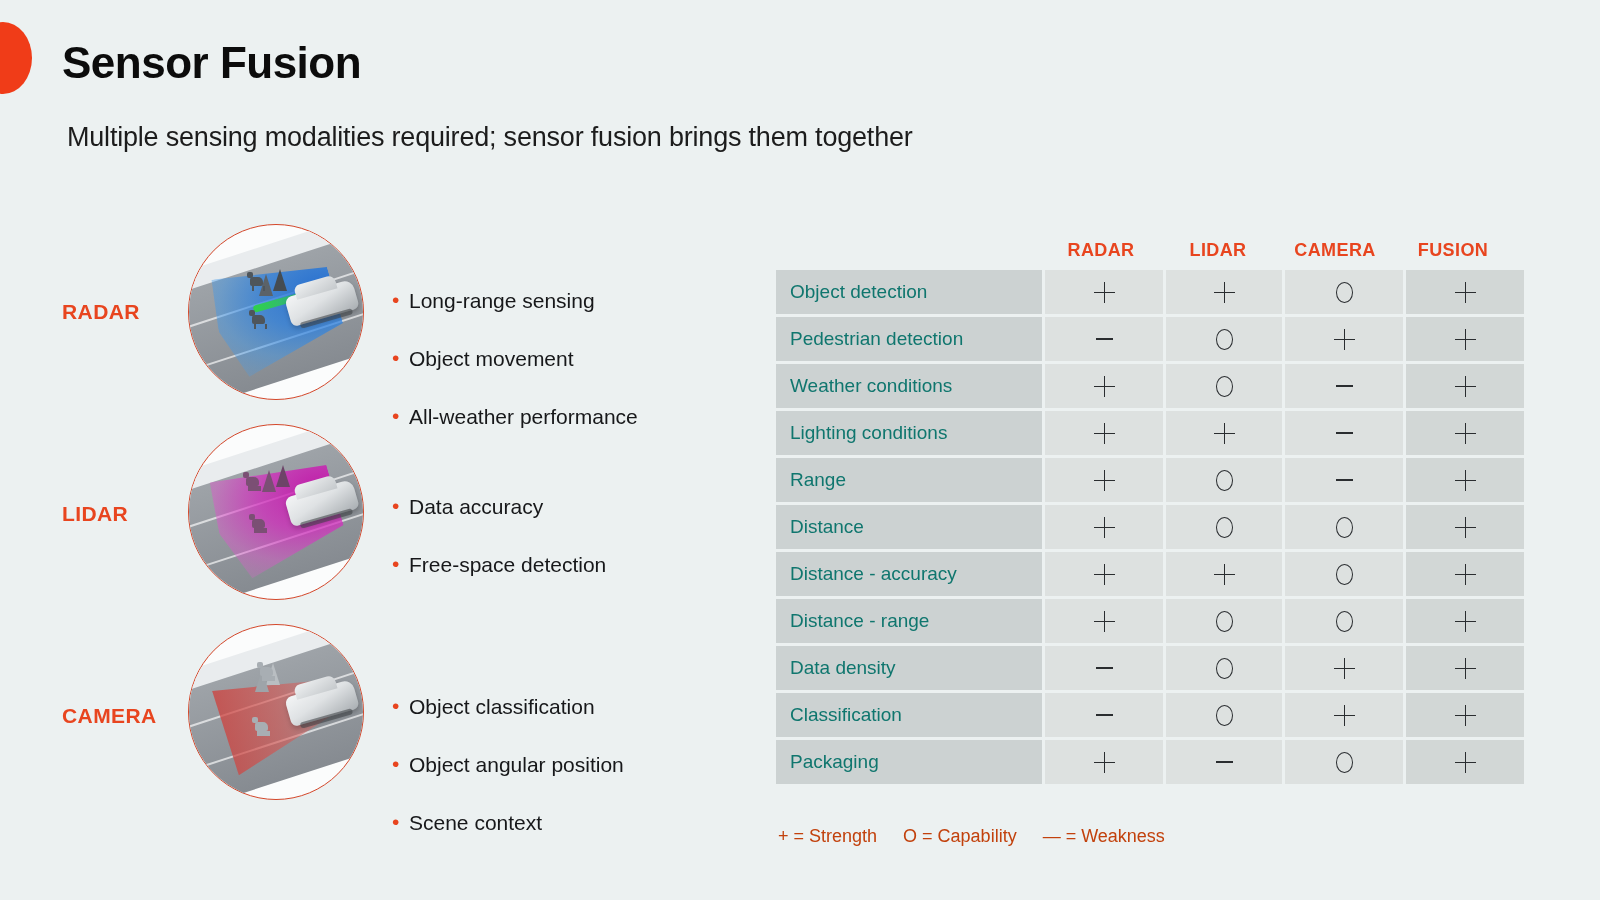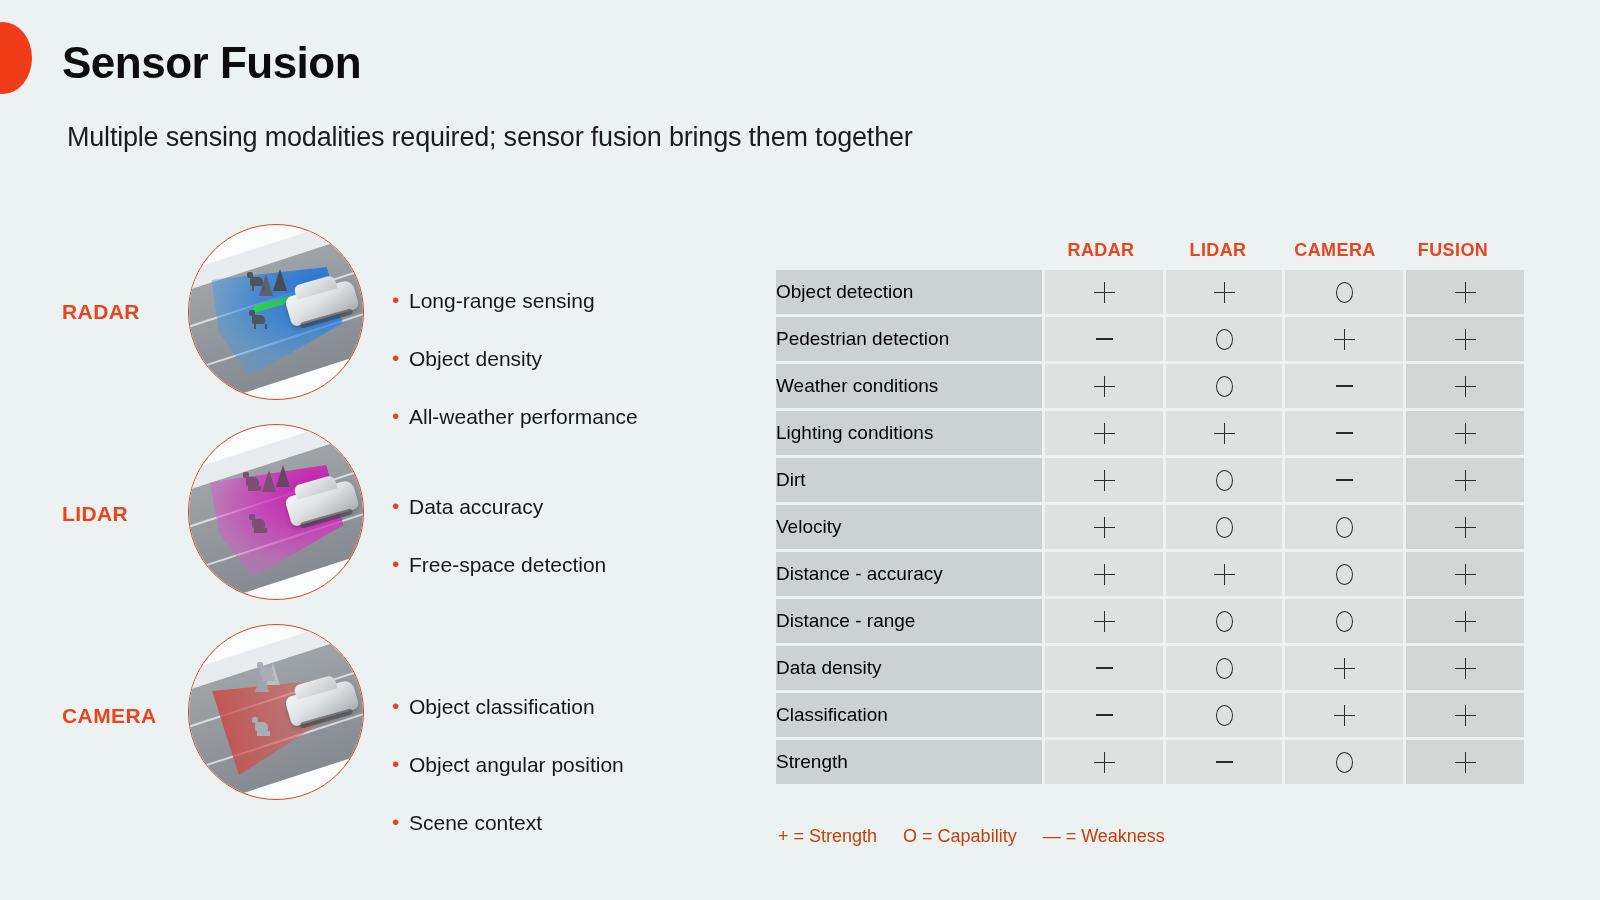--- a/index.html
+++ b/index.html
@@ -245,23 +245,23 @@
     letter-spacing: 0.4px;
   }
   .matrix-row {
     display: grid;
     grid-template-columns: 266px 118px 116px 118px 118px;
     column-gap: 3px;
     margin-bottom: 3px;
   }
   .cell-label {
     background: #ccd2d2;
-    padding: 11px 0;
+    padding: 11px 14px;
     font-size: 19px;
-    color: #000000;
+    color: #0f766e;
     white-space: nowrap;
   }
   .cell-val {
     background: #dde1e0;
     display: flex;
     align-items: center;
     justify-content: center;
     font-size: 23px;
     color: #2a2d30;
     font-weight: 300;
@@ -322,21 +322,21 @@
         <div class="beam"></div>
         <div class="tree"></div>
           <div class="tree t2"></div>
         <div class="deer"></div>
           <div class="deer d2"></div>
         <div class="car"></div>
       </div>
     </div>
     <ul class="bullets">
       <li>Long-range sensing</li>
-      <li>Object density</li>
+      <li>Object movement</li>
       <li>All-weather performance</li>
     </ul>
   </div>
 
   <div class="sensor-row r-lidar">
     <div class="sensor-label">LIDAR</div>
     <div class="sensor-thumb">
       <div class="scene t-lidar">
         <div class="shoulder"></div>
         <div class="road"></div>
@@ -439,36 +439,36 @@
           <span class="mark-plus"></span>
         </div>
         <div class="cell-val">
           <span class="mark-minus"></span>
         </div>
         <div class="cell-val fusion">
           <span class="mark-plus"></span>
         </div>
       </div>
       <div class="matrix-row">
-        <div class="cell-label">Dirt</div>
-        <div class="cell-val">
-          <span class="mark-plus"></span>
-        </div>
-        <div class="cell-val">
-          <span class="mark-o"></span>
-        </div>
-        <div class="cell-val">
-          <span class="mark-minus"></span>
-        </div>
-        <div class="cell-val fusion">
-          <span class="mark-plus"></span>
-        </div>
-      </div>
-      <div class="matrix-row">
-        <div class="cell-label">Velocity</div>
+        <div class="cell-label">Range</div>
+        <div class="cell-val">
+          <span class="mark-plus"></span>
+        </div>
+        <div class="cell-val">
+          <span class="mark-o"></span>
+        </div>
+        <div class="cell-val">
+          <span class="mark-minus"></span>
+        </div>
+        <div class="cell-val fusion">
+          <span class="mark-plus"></span>
+        </div>
+      </div>
+      <div class="matrix-row">
+        <div class="cell-label">Distance</div>
         <div class="cell-val">
           <span class="mark-plus"></span>
         </div>
         <div class="cell-val">
           <span class="mark-o"></span>
         </div>
         <div class="cell-val">
           <span class="mark-o"></span>
         </div>
         <div class="cell-val fusion">
@@ -529,21 +529,21 @@
           <span class="mark-o"></span>
         </div>
         <div class="cell-val">
           <span class="mark-plus"></span>
         </div>
         <div class="cell-val fusion">
           <span class="mark-plus"></span>
         </div>
       </div>
       <div class="matrix-row">
-        <div class="cell-label">Strength</div>
+        <div class="cell-label">Packaging</div>
         <div class="cell-val">
           <span class="mark-plus"></span>
         </div>
         <div class="cell-val">
           <span class="mark-minus"></span>
         </div>
         <div class="cell-val">
           <span class="mark-o"></span>
         </div>
         <div class="cell-val fusion">

